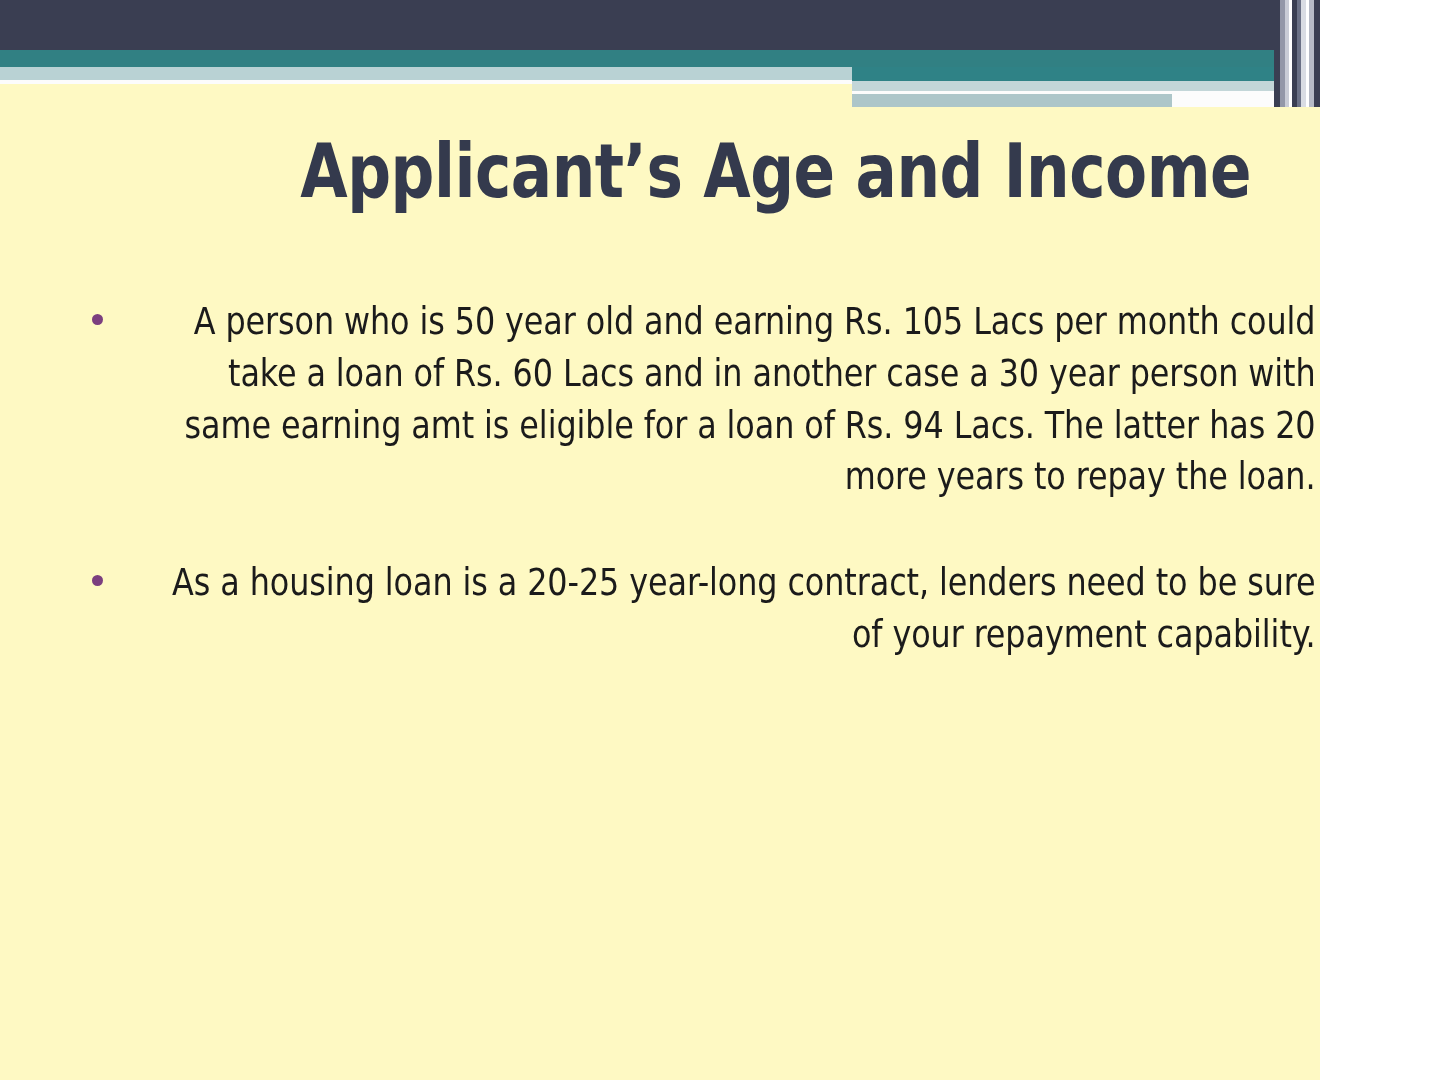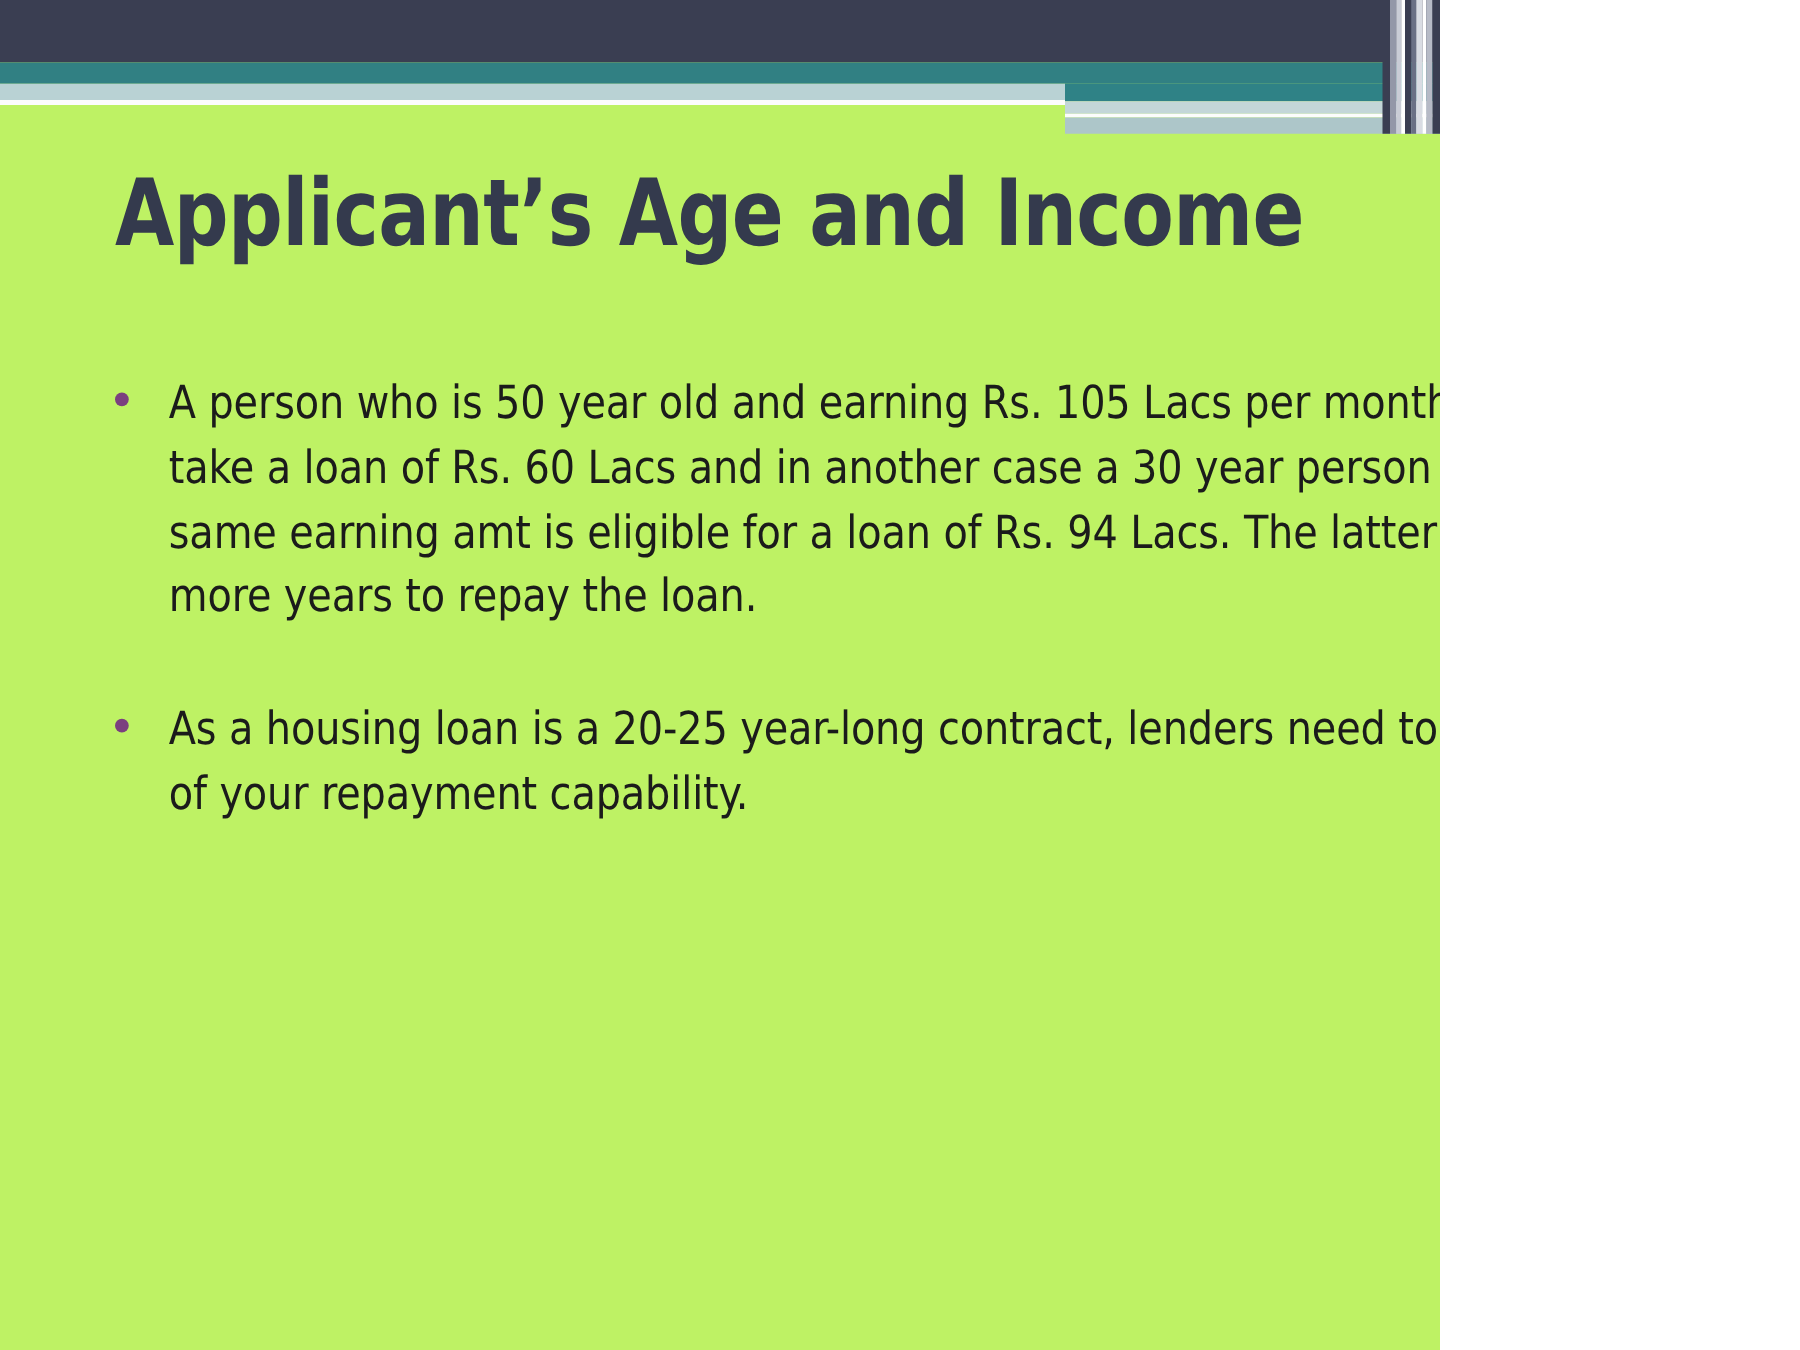--- a/index.html
+++ b/index.html
@@ -2,25 +2,26 @@
 <html><head>
 <meta charset="utf-8">
 <style>
   html, body {
     margin: 0;
     padding: 0;
     background: #ffffff;
   }
   .slide {
     position: relative;
-    width: 1152px;
+    width: 1320px;
     height: 1080px;
-    background: #bef264;
+    background: #fef9c3;
     overflow: hidden;
     font-family: "Liberation Sans", sans-serif;
+    text-align: right;
   }
 
   
   .hdr-navy {
     position: absolute;
     left: 0; top: 0;
     width: 1440px; height: 50px;
     background: #3a3e52;
   }
   .hdr-teal {

